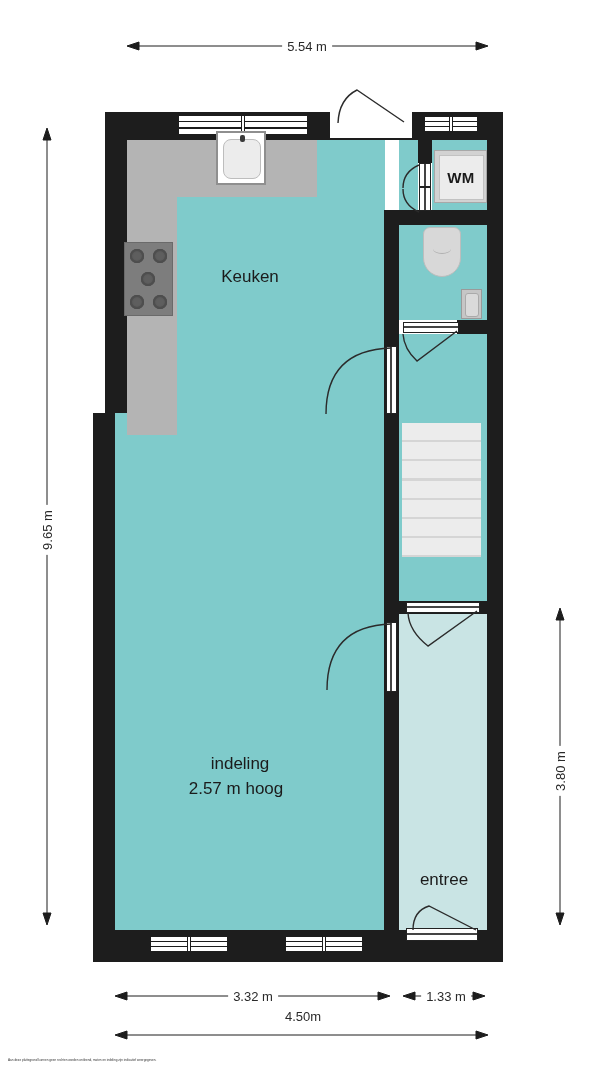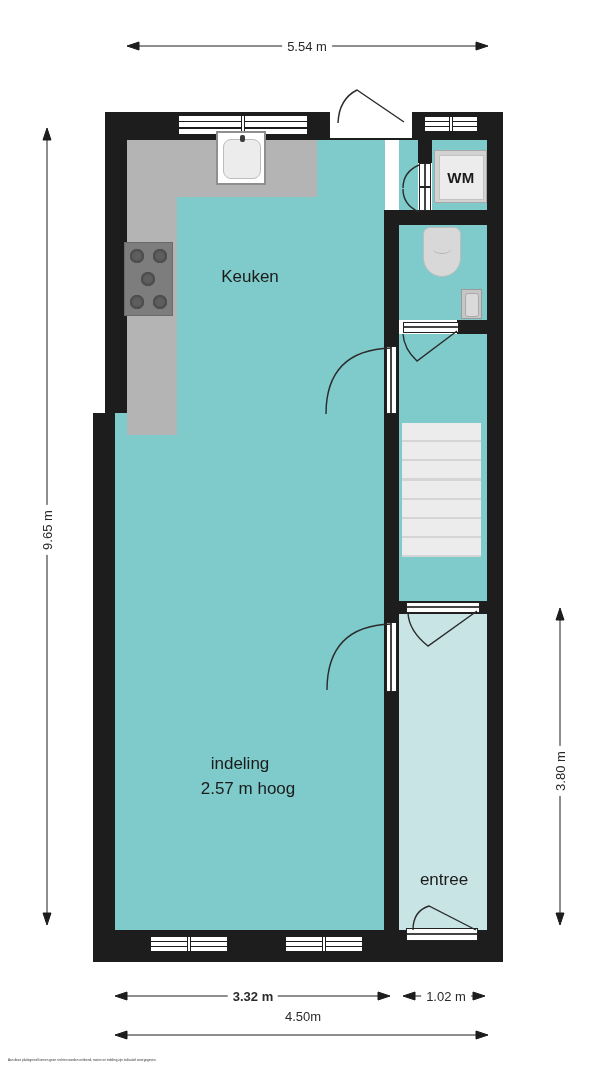--- a/index.html
+++ b/index.html
@@ -141,26 +141,26 @@
       <path d="M457 331 L417 361 Q404 349 403 334"></path>
       <path d="M391 348 Q326 350 326 414"></path>
       <path d="M391 624 Q327 626 327 690"></path>
       <path d="M477 611 L428 646 Q409 631 408 613"></path>
       <path d="M413 930 Q413 911 429 906 L476 930"></path>
     </g>
   </svg>
 
   <div class="label room-label" style="left:250px;top:277px;">Keuken</div>
   <div class="label room-label" style="left:240px;top:764px;">indeling</div>
-  <div class="label room-label" style="left:236px;top:789px;margin-left:12px;">2.57 m hoog</div>
+  <div class="label room-label" style="left:236px;top:789px;">2.57 m hoog</div>
   <div class="label room-label" style="left:444px;top:880px;text-align:right;">entree</div>
   <div class="label wm-label" style="left:461px;top:177px;">WM</div>
 
   <div class="label dim-label" style="left:307px;top:46px;">5.54 m</div>
   <div class="label dim-label vert" style="left:47px;top:530px;">9.65 m</div>
   <div class="label dim-label vert" style="left:560px;top:771px;">3.80 m</div>
-  <div class="label dim-label" style="left:253px;top:996px;font-weight:bold;">3.32 m</div>
-  <div class="label dim-label" style="left:446px;top:996px;">1.02 m</div>
+  <div class="label dim-label" style="left:253px;top:996px;">3.32 m</div>
+  <div class="label dim-label" style="left:446px;top:996px;">1.33 m</div>
   <div class="label dim-label" style="left:303px;top:1016px;">4.50m</div>
 
   <div id="disclaimer">Aan deze plattegrond kunnen geen rechten worden ontleend, maten en indeling zijn indicatief weergegeven.</div>
 
 </div>
 
 </body></html>

